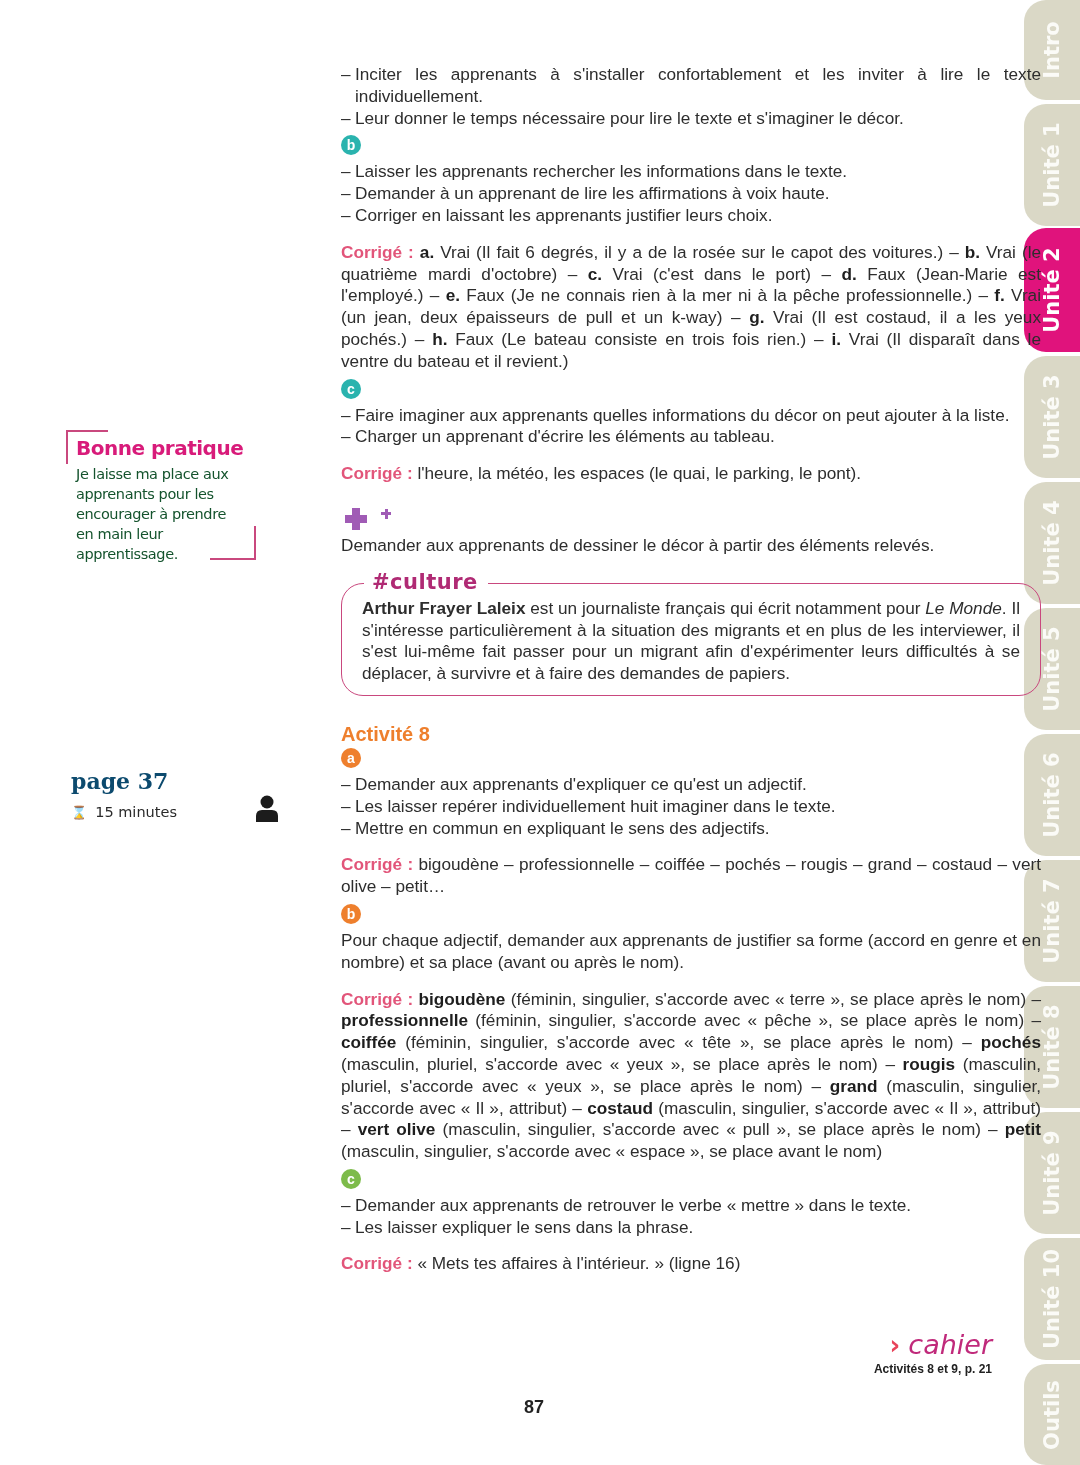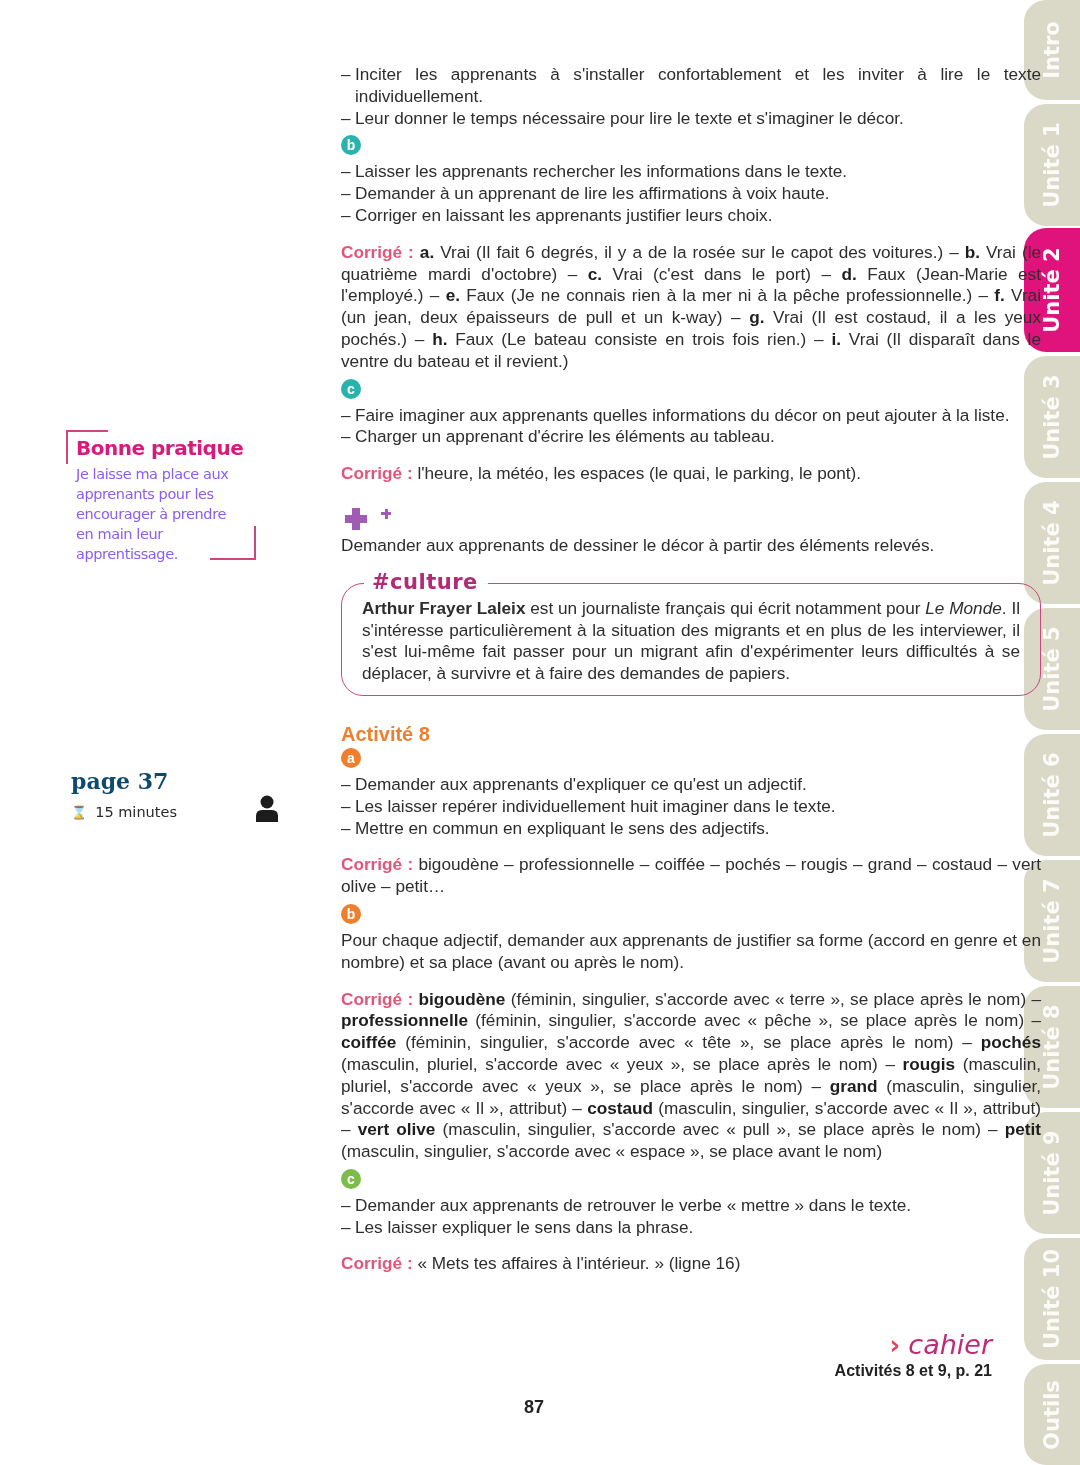--- a/index.html
+++ b/index.html
@@ -52,31 +52,31 @@
   .culture p { text-align:justify; }
 
   .activity-title { color:#ee7f2d; font-weight:bold; font-size:20px; line-height:24px; margin-top:26px; }
 
   .side-note {
     position:absolute; left:66px; top:430px; width:190px; height:130px;
   }
   .side-note .bracket-tl { position:absolute; left:0; top:0; width:40px; height:32px; border-left:2px solid #c9487e; border-top:2px solid #c9487e; }
   .side-note .bracket-br { position:absolute; right:0; bottom:0; width:44px; height:32px; border-right:2px solid #c9487e; border-bottom:2px solid #c9487e; }
   .side-note .title { position:absolute; left:10px; top:6px; color:#d81b7a; font-size:20px; font-weight:bold; letter-spacing:-0.5px; font-family:"DejaVu Sans", sans-serif; }
-  .side-note .body { position:absolute; left:10px; top:34px; width:170px; font-size:14.5px; line-height:20px; color:#8b5cf6; font-family:"DejaVu Sans", sans-serif; letter-spacing:-0.4px; }
+  .side-note .body { position:absolute; left:10px; top:34px; width:170px; font-size:14.5px; line-height:20px; color:#14532d; font-family:"DejaVu Sans", sans-serif; letter-spacing:-0.4px; }
 
   .page-ref { position:absolute; left:71px; top:768px; color:#0c4a6e; font-family:"DejaVu Serif", serif; font-size:22px; font-weight:bold; }
   .duration { position:absolute; left:71px; top:804px; font-size:14.5px; color:#2a2a2a; display:flex; align-items:center; gap:8px; font-family:"DejaVu Sans", sans-serif; }
   .hourglass { font-size:13px; }
   .person-icon { position:absolute; left:256px; top:795px; width:22px; height:28px; }
 
   .cahier { position:absolute; right:88px; top:1330px; text-align:right; }
   .cahier .head { color:#c02a7b; font-size:27px; font-family:"DejaVu Sans", sans-serif; font-style:italic; font-weight:normal; display:flex; align-items:center; justify-content:flex-end; gap:8px; line-height:30px;}
   .cahier .chev { color:#e8445a; font-weight:bold; font-style:normal; font-size:26px; }
-  .cahier .ref { font-size:16px; font-weight:bold; color:#222; margin-top:2px; }
+  .cahier .ref { font-size:12px; font-weight:bold; color:#222; margin-top:2px; }
 
   .page-number { position:absolute; left:0; width:1068px; top:1397px; text-align:center; font-weight:bold; font-size:18px; color:#222; }
   .page-number span { margin-left:0; position:relative; left:0; }
 
   
   .tabs { position:absolute; right:0; top:0; width:56px; height:1465px; }
   .tab {
     position:absolute; right:0; width:56px; background:#dad8c6;
     border-radius:22px 0 0 22px;
     display:flex; align-items:center; justify-content:center;

